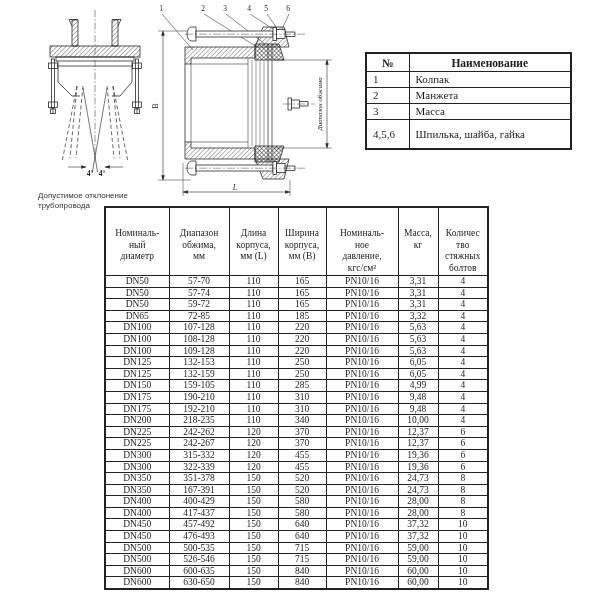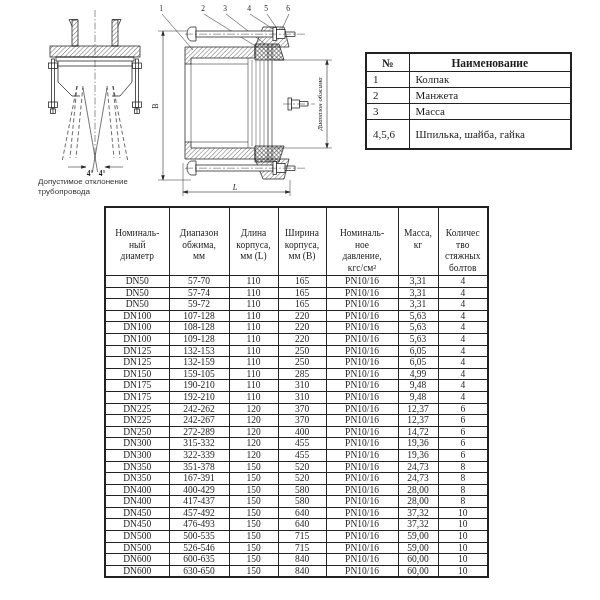--- a/index.html
+++ b/index.html
@@ -15,21 +15,21 @@
   .parts tbody td{height:15px;line-height:15px;}
   .parts tbody tr:last-child td{height:28px;line-height:14px;font-family:Liberation Serif, serif;}
 
   
   .spec{left:104px;top:206px;width:383px;border:2px solid #222;font-size:9.5px;}
   .spec th,.spec td{border:1px solid #222;padding:0;text-align:center;overflow:hidden;}
   .spec thead th{font-weight:normal;vertical-align:top;padding-top:20px;height:47px;
                  line-height:11.5px;white-space:pre-line;}
   .spec tbody td{height:10.5px;line-height:10.6px;}
 
-  .caption{position:absolute;left:38px;top:177px;width:130px;
+  .caption{position:absolute;left:38px;top:191px;width:130px;
            font-family:"Liberation Sans",sans-serif;font-size:8px;line-height:9.5px;
            color:#333;white-space:pre-line;}
   text{font-family:"Liberation Serif",serif;fill:#1d1d1d;}
 </style>
 </head>
 <body>
 
 <div class="page">
 
   <svg width="135" height="172" viewBox="0 0 135 172" style="left:20px;top:6px">
@@ -268,20 +268,29 @@
         <tr>
           <td>DN50</td>
           <td>59-72</td>
           <td>110</td>
           <td>165</td>
           <td>PN10/16</td>
           <td>3,31</td>
           <td>4</td>
         </tr>
         <tr>
+          <td>DN65</td>
+          <td>72-85</td>
+          <td>110</td>
+          <td>185</td>
+          <td>PN10/16</td>
+          <td>3,32</td>
+          <td>4</td>
+        </tr>
+        <tr>
           <td>DN100</td>
           <td>107-128</td>
           <td>110</td>
           <td>220</td>
           <td>PN10/16</td>
           <td>5,63</td>
           <td>4</td>
         </tr>
         <tr>
           <td>DN100</td>
@@ -337,20 +346,29 @@
           <td>9,48</td>
           <td>4</td>
         </tr>
         <tr>
           <td>DN175</td>
           <td>192-210</td>
           <td>110</td>
           <td>310</td>
           <td>PN10/16</td>
           <td>9,48</td>
+          <td>4</td>
+        </tr>
+        <tr>
+          <td>DN200</td>
+          <td>218-235</td>
+          <td>110</td>
+          <td>340</td>
+          <td>PN10/16</td>
+          <td>10,00</td>
           <td>4</td>
         </tr>
         <tr>
           <td>DN225</td>
           <td>242-262</td>
           <td>120</td>
           <td>370</td>
           <td>PN10/16</td>
           <td>12,37</td>
           <td>6</td>
@@ -358,29 +376,20 @@
         <tr>
           <td>DN225</td>
           <td>242-267</td>
           <td>120</td>
           <td>370</td>
           <td>PN10/16</td>
           <td>12,37</td>
           <td>6</td>
         </tr>
         <tr>
-          <td>DN250</td>
-          <td>272-289</td>
-          <td>120</td>
-          <td>400</td>
-          <td>PN10/16</td>
-          <td>14,72</td>
-          <td>6</td>
-        </tr>
-        <tr>
           <td>DN300</td>
           <td>315-332</td>
           <td>120</td>
           <td>455</td>
           <td>PN10/16</td>
           <td>19,36</td>
           <td>6</td>
         </tr>
         <tr>
           <td>DN300</td>

